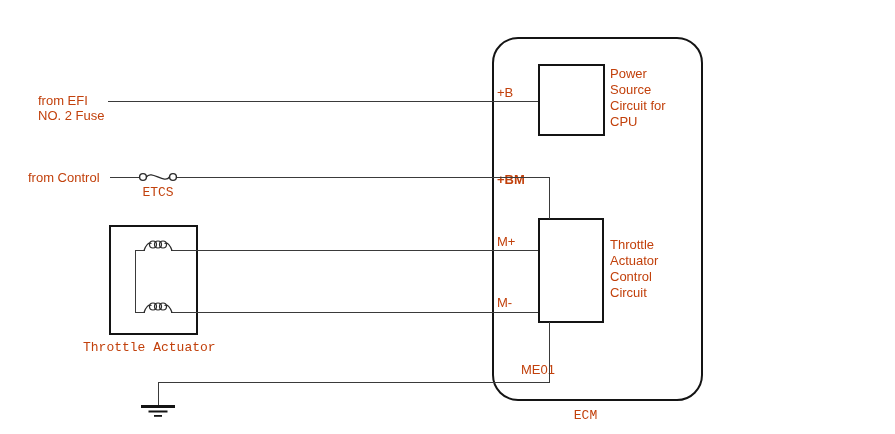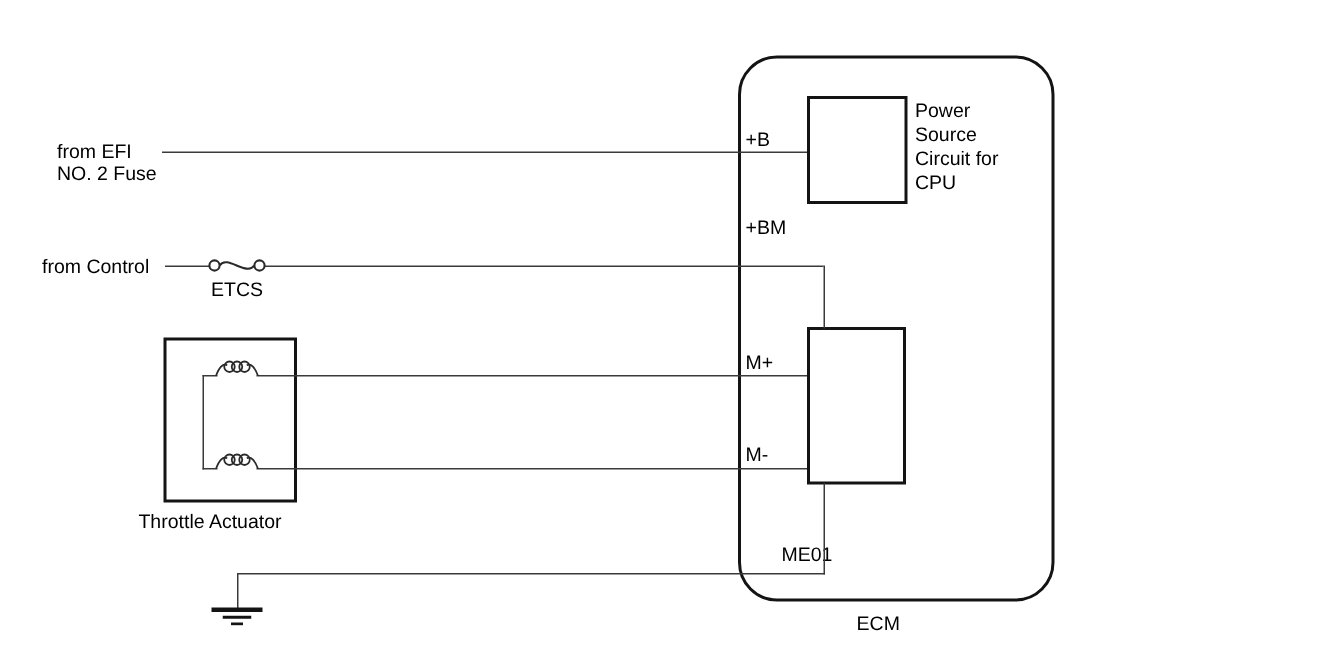--- a/index.html
+++ b/index.html
@@ -10,25 +10,25 @@
     height: 434px;
     background: #ffffff;
     font-family: "Liberation Sans", sans-serif;
     color: #1a1a1a;
     overflow: hidden;
   }
   .label {
     position: absolute;
     font-size: 13px;
     line-height: 15px;
-    color: #000000;
+    color: #c2410c;
     white-space: nowrap;
   }
   .multiline { white-space: pre-line; line-height: 16px; }
-  .center { text-align: center; }
+  .center { text-align: center; font-family: Liberation Mono, monospace; }
   .box {
     position: absolute;
     border: 2px solid #141414;
     background: transparent;
   }
   .ecm-outline { border-radius: 26px; }
   .wire { position: absolute; background: #3a3a3a; }
   .wire.h { height: 1px; }
   .wire.v { width: 1px; }
   svg { position: absolute; overflow: visible; }
@@ -43,23 +43,27 @@
   <div class="box ecm-outline" style="left:492px; top:37px; width:211px; height:364px;"></div>
   <div class="label center" style="left:480px; top:408px; width:211px;">ECM</div>
 
   <div class="box" style="left:538px; top:64px; width:67px; height:72px;"></div>
   <div class="label multiline" style="left:610px; top:66px;">Power
 Source
 Circuit for
 CPU</div>
 
   <div class="box" style="left:538px; top:218px; width:66px; height:105px;"></div>
+  <div class="label multiline" style="left:610px; top:237px;">Throttle
+Actuator
+Control
+Circuit</div>
 
   <div class="label" style="left:497px; top:85px;">+B</div>
-  <div class="label" style="left:497px; top:144px;">+BM</div>
+  <div class="label" style="left:497px; top:172px;font-weight:bold;">+BM</div>
   <div class="label" style="left:497px; top:234px;">M+</div>
   <div class="label" style="left:497px; top:295px;">M-</div>
   <div class="label" style="left:521px; top:362px;">ME01</div>
 
   <div class="label multiline" style="left:38px; top:93px; line-height:15px;">from EFI
 NO. 2 Fuse</div>
   <div class="label" style="left:28px; top:170px;">from Control</div>
   <div class="label center" style="left:137px; top:185px; width:42px;">ETCS</div>
 
   <div class="box" style="left:109px; top:225px; width:89px; height:110px;"></div>

